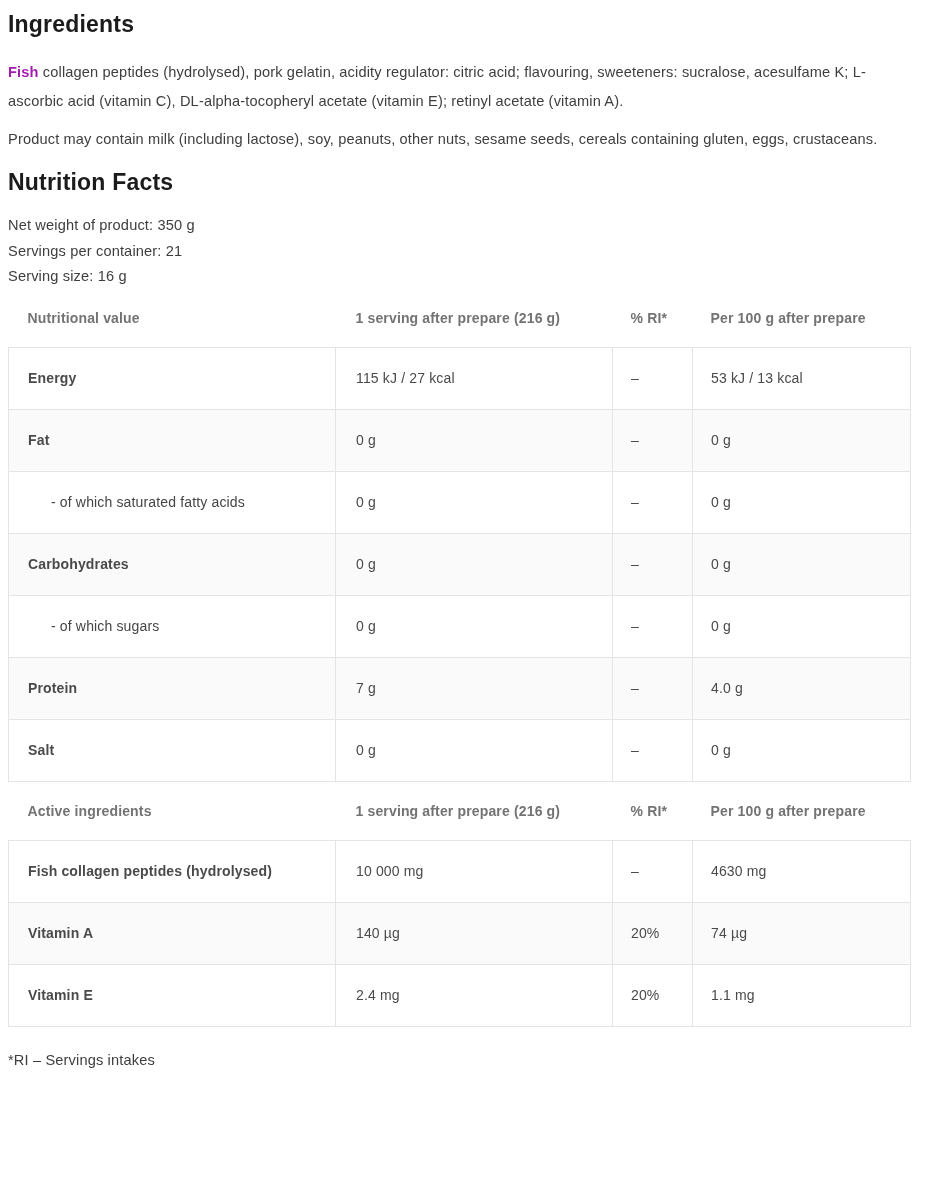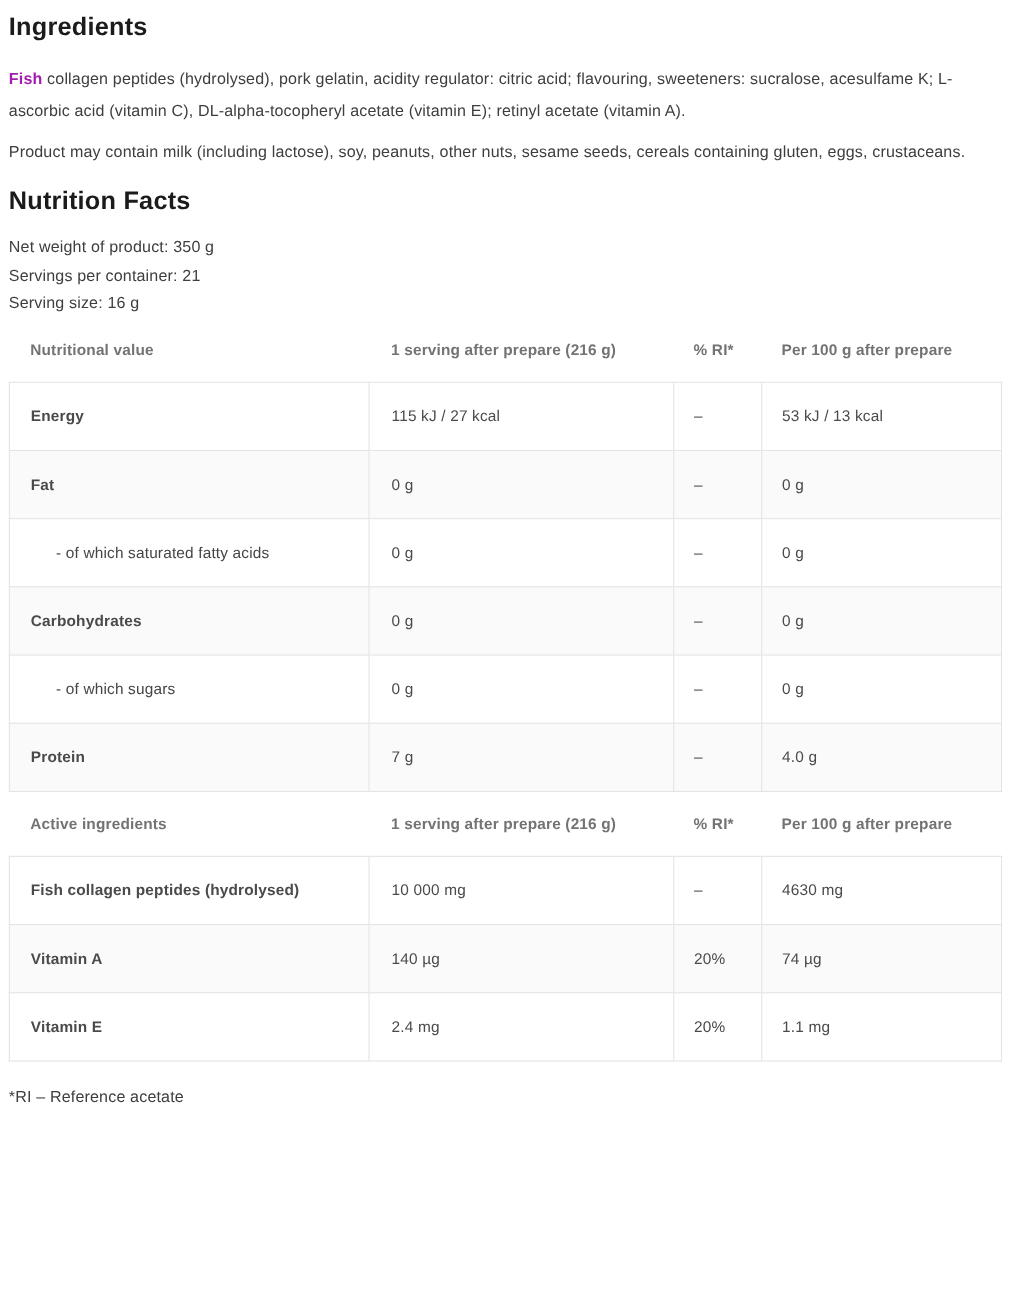--- a/index.html
+++ b/index.html
@@ -143,20 +143,26 @@
       <td class="c-serving">0 g</td>
       <td class="c-ri">–</td>
       <td class="c-per">0 g</td>
     </tr>
     <tr>
       <td class="c-label">Protein</td>
       <td class="c-serving">7 g</td>
       <td class="c-ri">–</td>
       <td class="c-per">4.0 g</td>
     </tr>
+    <tr>
+      <td class="c-label">Salt</td>
+      <td class="c-serving">0 g</td>
+      <td class="c-ri">–</td>
+      <td class="c-per">0 g</td>
+    </tr>
   </tbody>
 </table>
 
 <table class="nutri-table second">
   <colgroup>
       <col style="width:327px">
       <col style="width:277px">
       <col style="width:80px">
       <col style="width:218px">
     </colgroup>
@@ -183,13 +189,13 @@
     </tr>
     <tr>
       <td class="c-label">Vitamin E</td>
       <td class="c-serving">2.4 mg</td>
       <td class="c-ri">20%</td>
       <td class="c-per">1.1 mg</td>
     </tr>
   </tbody>
 </table>
 
-<div class="footnote">*RI – Reference acetate</div>
+<div class="footnote">*RI – Servings intakes</div>
 
 </body></html>

